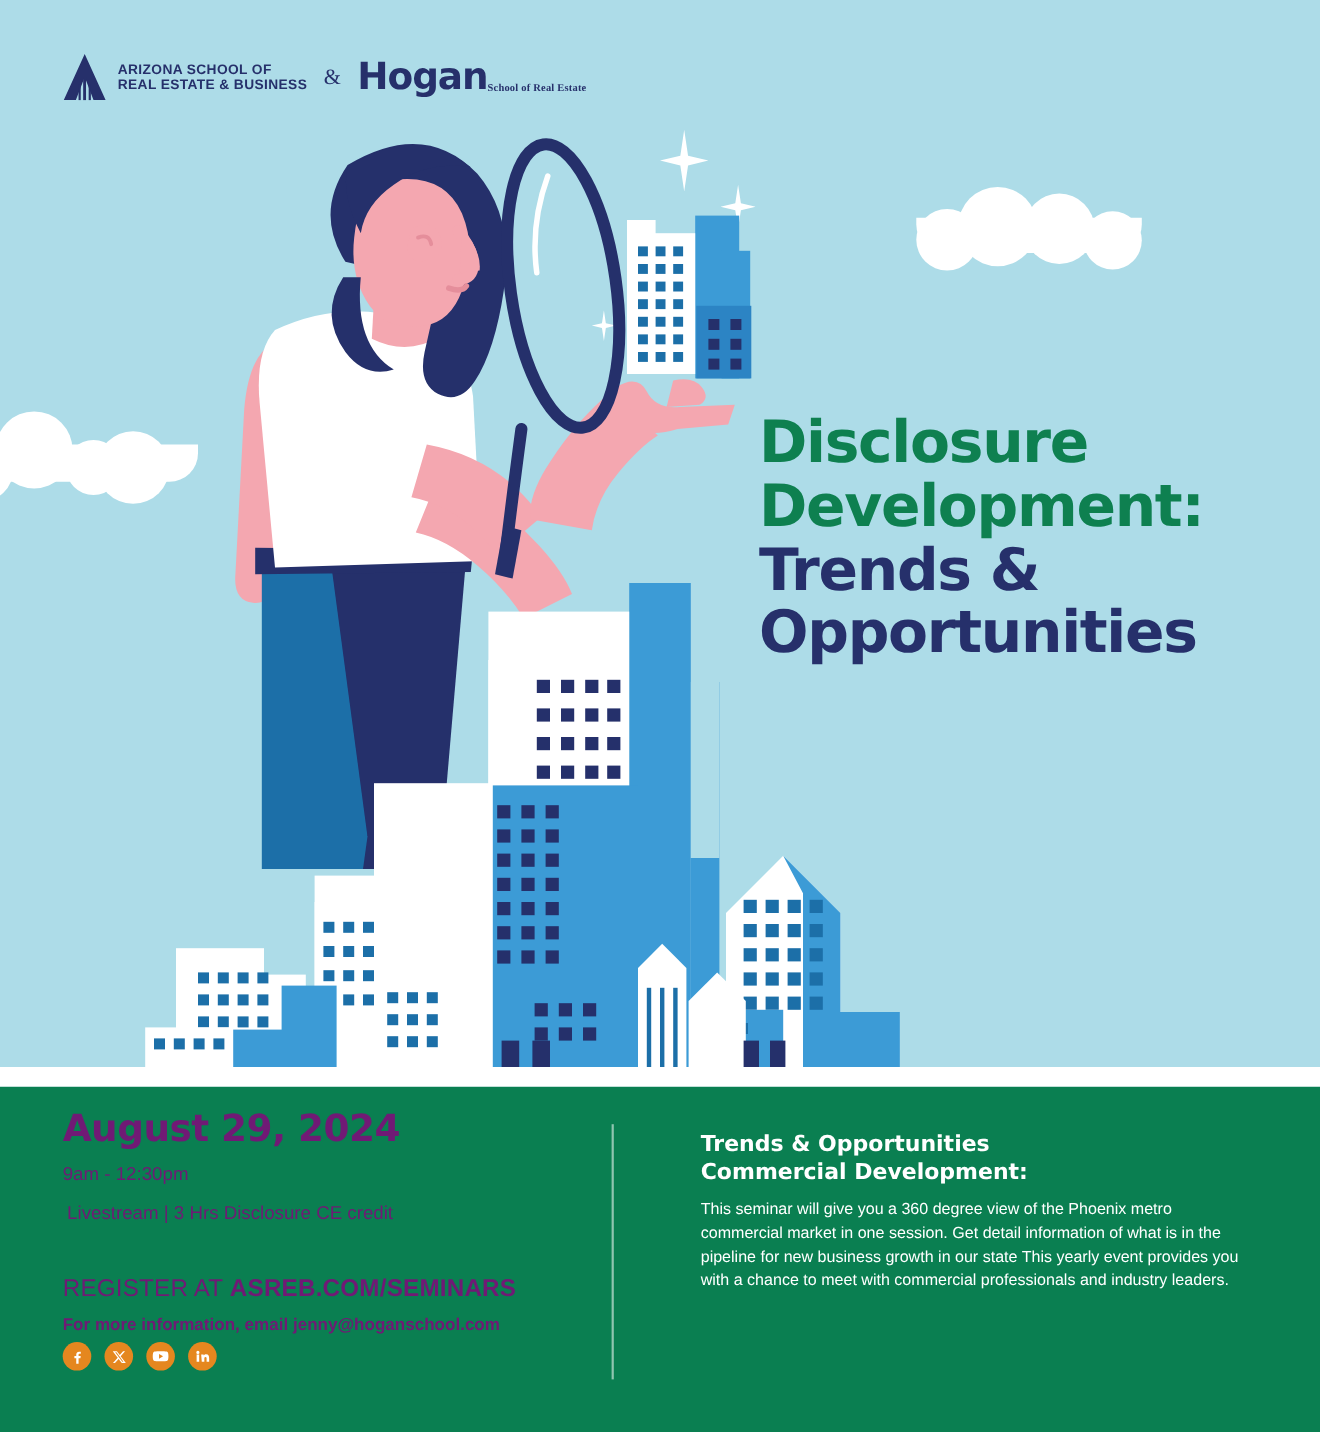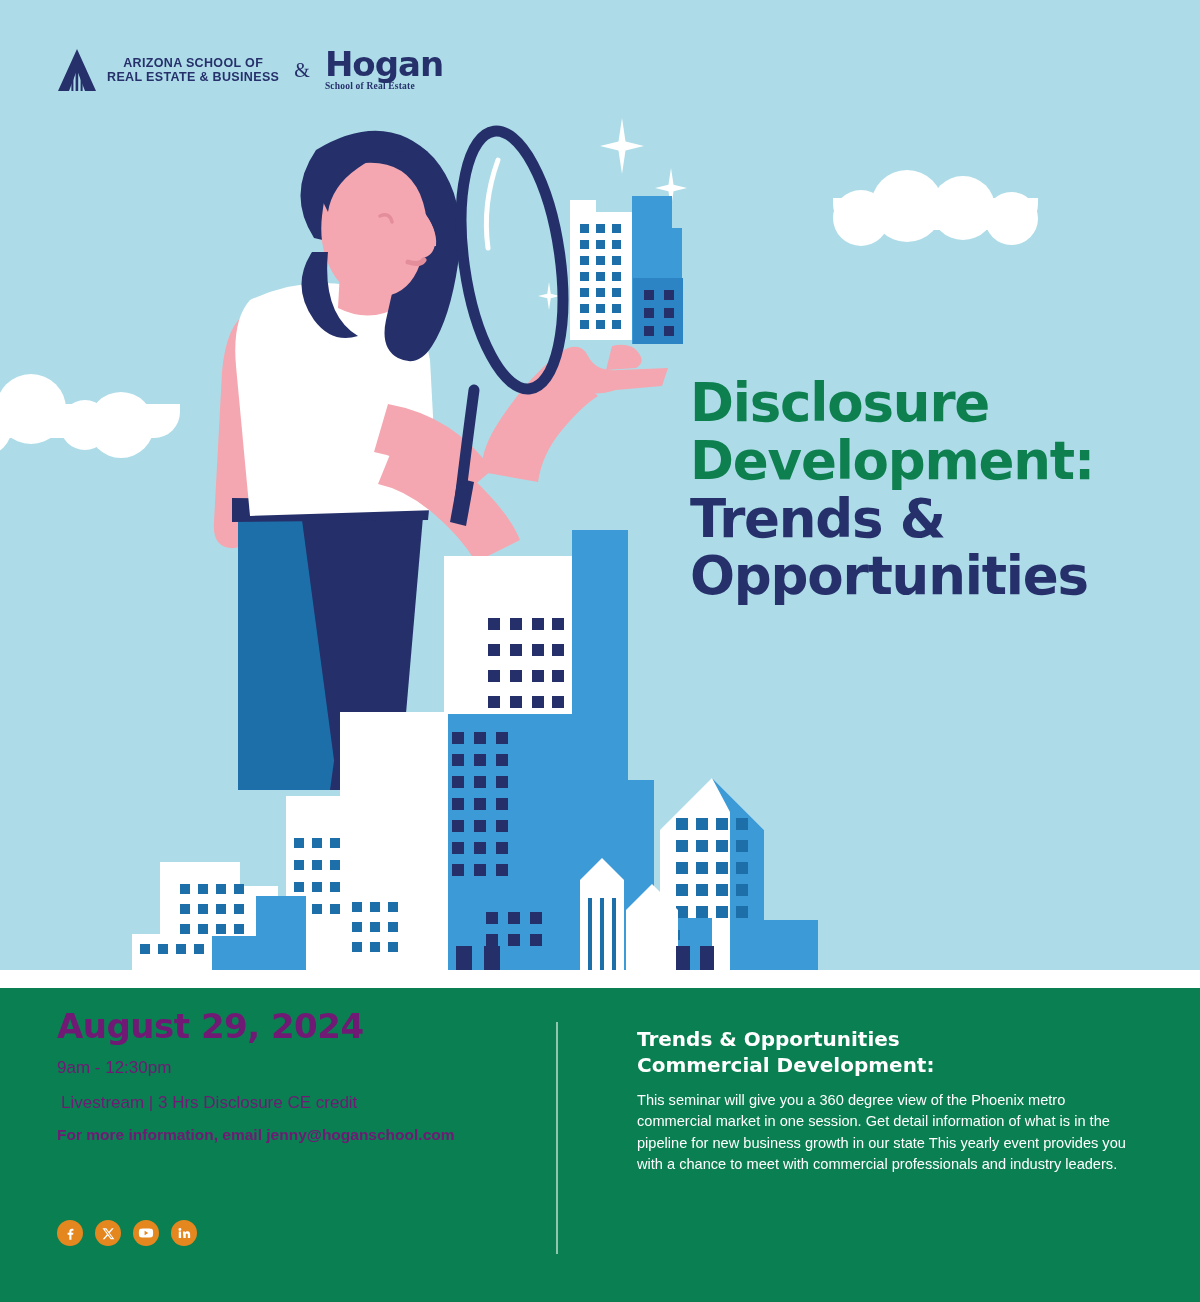--- a/index.html
+++ b/index.html
@@ -22,24 +22,24 @@
   }
   #greenpanel{
     position:absolute;left:0;top:988px;width:1200px;height:314px;background:#0A7F51;
   }
 
   
   #logobar{position:absolute;left:57px;top:48px;display:flex;align-items:center;gap:10px;}
   .asreb-mark{width:40px;height:44px;position:relative;flex:0 0 auto;}
   .asreb-words{display:flex;flex-direction:column;justify-content:center;line-height:1.12;}
   .asreb-words span{
-    font-size:12.5px;font-weight:bold;color:#26306B;letter-spacing:.35px;white-space:nowrap;text-align:center;
+    font-size:12.5px;font-weight:bold;color:#26306B;letter-spacing:.35px;white-space:nowrap;
   }
   .amp{font-size:20px;color:#26306B;font-family:"Liberation Serif",serif;margin:0 5px;}
-  .hogan-block{display:flex;flex-direction:column;align-items:flex-start;line-height:1;}
+  .hogan-block{display:flex;flex-direction:row;align-items:flex-end;line-height:1;}
   .hogan-word{
     font-size:34px;font-weight:bold;color:#26306B;letter-spacing:-1px;
     font-family:"DejaVu Sans",sans-serif;line-height:.95;
   }
   .hogan-sub{
     font-size:9.5px;font-weight:bold;color:#26306B;font-family:"Liberation Serif",serif;
     letter-spacing:.2px;margin-top:2px;
   }
 
   
@@ -446,20 +446,23 @@
   </div>
 
   <div id="whiteband"></div>
   <div id="greenpanel"></div>
   <div id="divider"></div>
 
   <div id="leftcol">
     <div class="evt-date">August 29, 2024</div>
     <div class="evt-time">9am - 12:30pm</div>
     <div class="evt-mode">Livestream | 3 Hrs Disclosure CE credit</div>
+    <div class="register">
+      <span>REGISTER AT </span><b>ASREB.COM/SEMINARS</b>
+    </div>
     <div class="moreinfo">For more information, email jenny@hoganschool.com</div>
   </div>
 
   <div id="socials">
     <a class="soc" href="#" aria-label="Facebook">
       <svg width="15" height="15" viewBox="0 0 24 24" fill="#fff">
         <path d="M13.5 22v-8h2.7l.4-3.1h-3.1V8.9c0-.9.25-1.5 1.55-1.5H16.7V4.6c-.3-.04-1.3-.13-2.47-.13-2.45 0-4.13 1.5-4.13 4.24v2.19H7.4V14h2.7v8z"></path>
       </svg>
     </a>
     <a class="soc" href="#" aria-label="X">

